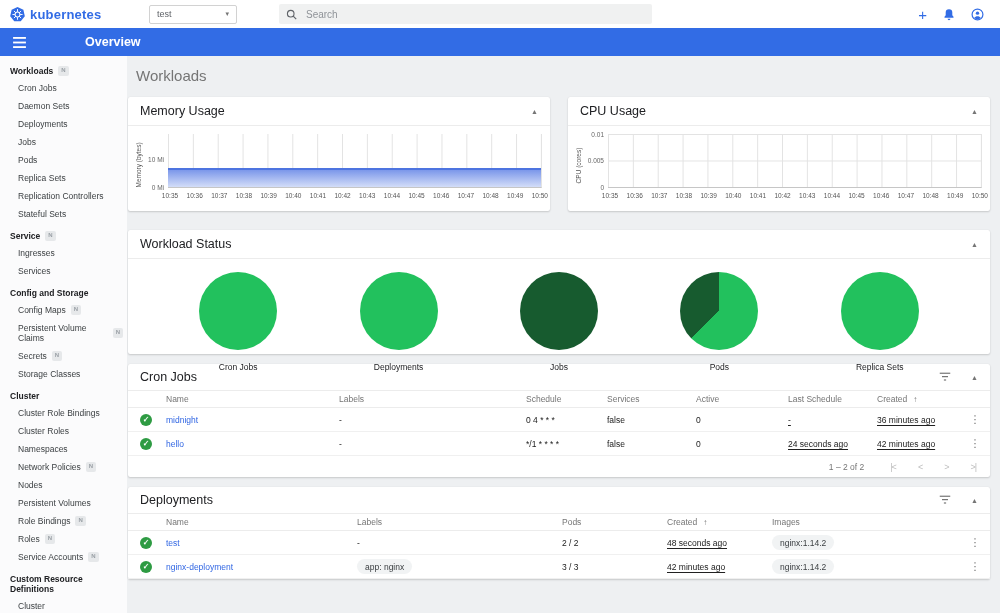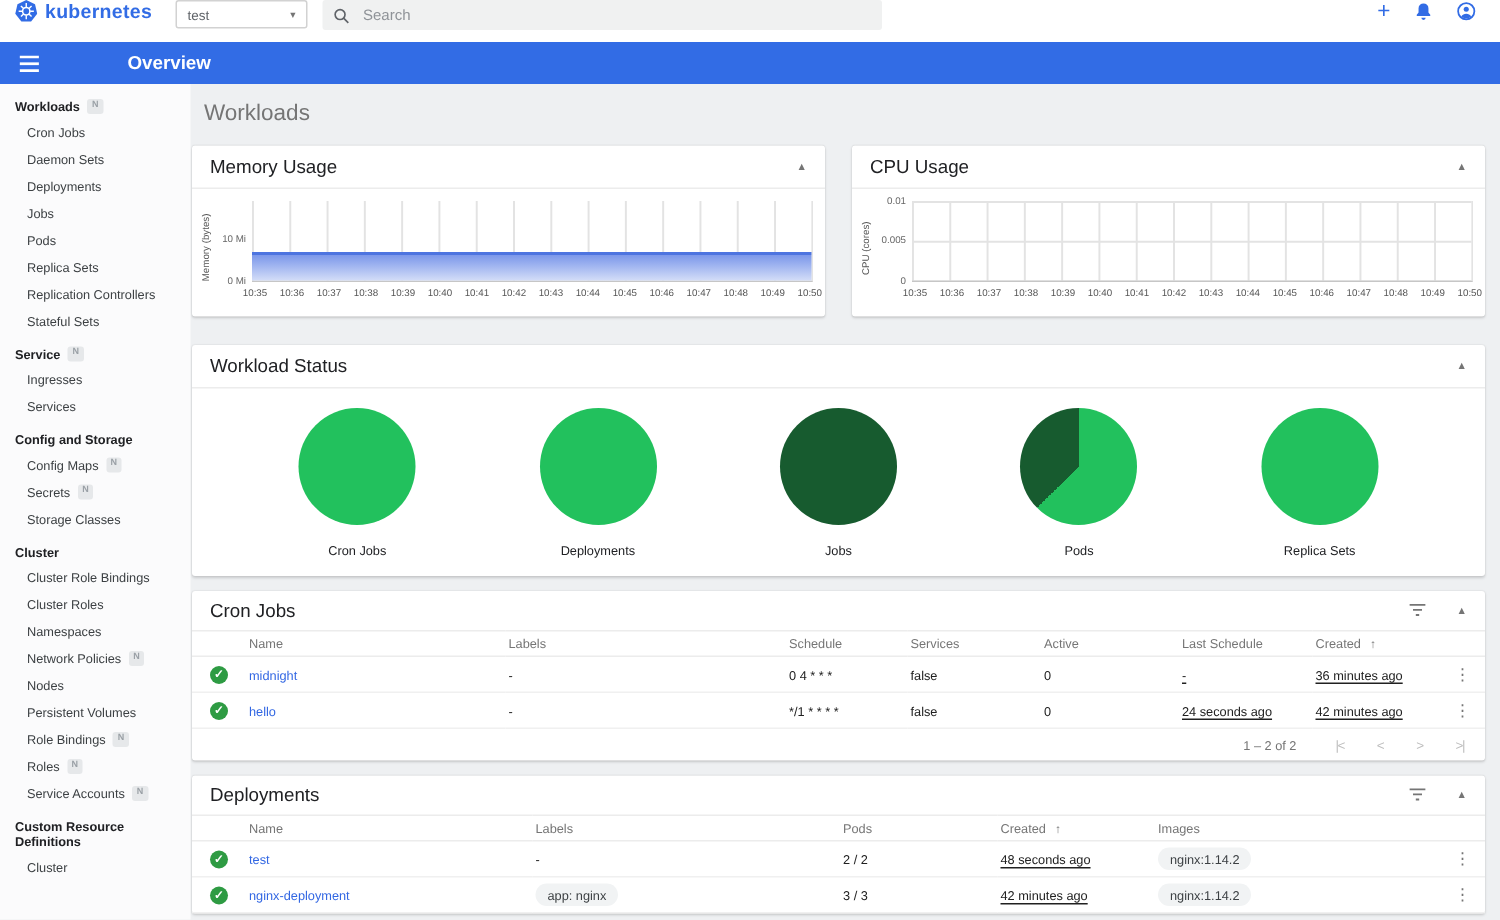--- a/index.html
+++ b/index.html
@@ -1,21 +1,21 @@
 <!DOCTYPE html>
 <html><head>
 <meta charset="utf-8">
 <style>
   * { box-sizing: border-box; margin: 0; padding: 0; }
   html,body { width:1000px; height:613px; overflow:hidden; background:#eef0f2;
     font-family:"Liberation Sans", sans-serif; color:#212121; }
 
   
   .topbar { position:absolute; top:0; left:0; width:1000px; height:28px; background:#fff;
-    display:flex; align-items:flex-start; z-index:5; }
+    display:flex; align-items:center; z-index:5;gap:32px; }
   .logo { display:flex; align-items:center; gap:5px; padding-left:10px; width:117px; cursor:pointer; }
   .logo-text { color:#326ce5; font-weight:bold; font-size:13px; letter-spacing:.2px; }
   .ns-select { width:88px; height:19px; border:1px solid #d2d2d2; border-radius:2px;
     display:flex; align-items:center; justify-content:space-between; padding:0 7px;
     font-size:9px; color:#5f6368; background:#fff; cursor:pointer; }
   .ns-caret { font-size:7px; color:#757575; }
   .searchbox { margin-left:10px; width:373px; height:20px; background:#f0f1f1; border-radius:2px;
     display:flex; align-items:center; padding:0 7px; }
   .searchbox input { border:none; outline:none; background:transparent; font-size:10px;
     margin-left:9px; width:280px; color:#3c4043; font-family:"Liberation Sans",sans-serif; }
@@ -63,21 +63,21 @@
     background-size:calc(100%/15) 100%; }
   .plot.hgrid { background-image:linear-gradient(to right,#e3e3e3 1px,transparent 1px),
     linear-gradient(to bottom,#e3e3e3 1px,transparent 1px);
     background-size:calc(100%/15) 100%, 100% 50%; }
   .mem-fill { position:absolute; left:0; right:0; bottom:0; height:35%;
     background:linear-gradient(#7b97ea,#d3ddf8); border-top:2px solid #4d74e0; }
   .xticks { display:flex; justify-content:space-between; font-size:6.5px; color:#555; margin-top:4px; }
   .xticks span { width:20px; text-align:center; margin:0 -8px; }
 
   
-  .status-card { margin-top:19px; height:154px; }
+  .status-card { margin-top:19px; height:124px; }
   .pies { display:flex; justify-content:space-around; padding:13px 30px 0 30px; }
   .pie-fig { display:flex; flex-direction:column; align-items:center; width:120px; }
   .pie { width:78px; height:78px; border-radius:50%; }
   .pie-green { background:#22c15d; }
   .pie-dark { background:#175b2f; }
   .pie-mixed { background:conic-gradient(#22c15d 0 225deg, #175b2f 225deg 360deg); }
   .pie-label { margin-top:12px; font-size:8.5px; color:#202124; }
 
   
   .table-card { margin-top:10px; }
@@ -195,20 +195,24 @@
     </div>
   <div class="nav-item">
       <span>Services</span>
     </div>
 
   <div class="nav-header">
     <span>Config and Storage</span>
   </div>
   <div class="nav-item">
       <span>Config Maps</span>
+      <span class="nbadge">N</span>
+    </div>
+  <div class="nav-item">
+      <span>Persistent Volume Claims</span>
       <span class="nbadge">N</span>
     </div>
   <div class="nav-item">
       <span>Secrets</span>
       <span class="nbadge">N</span>
     </div>
   <div class="nav-item">
       <span>Storage Classes</span>
     </div>
 

